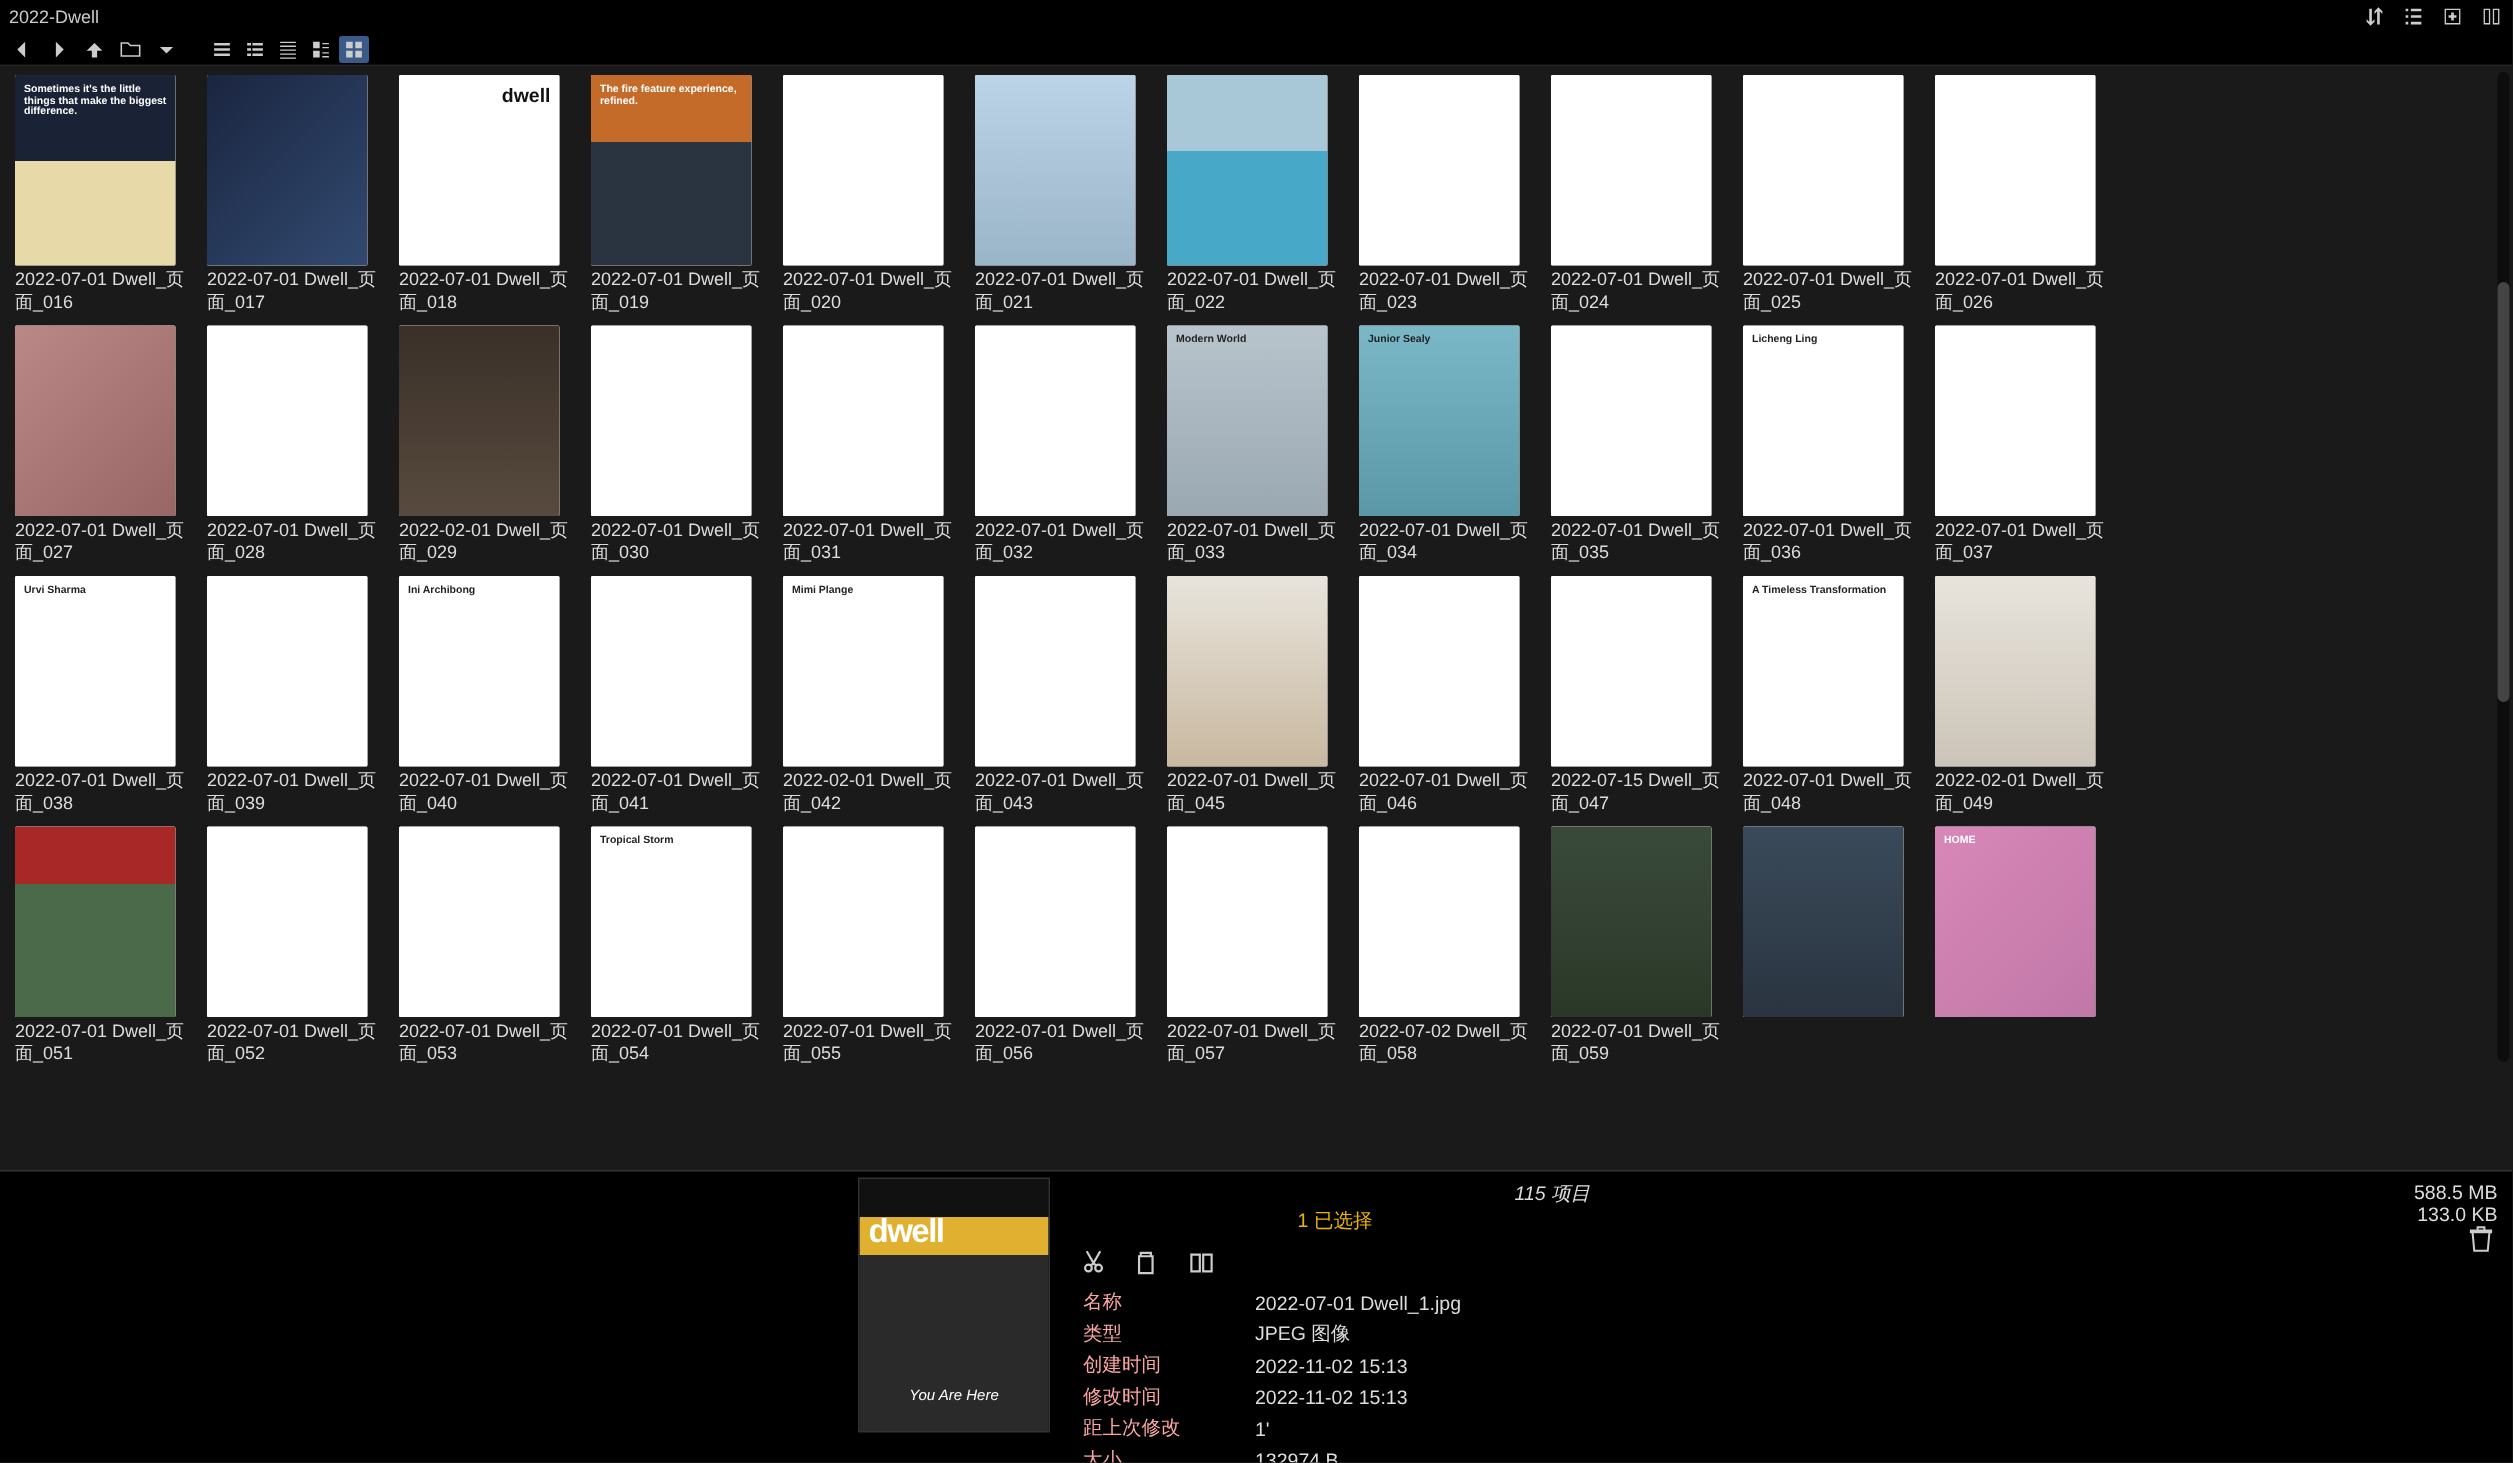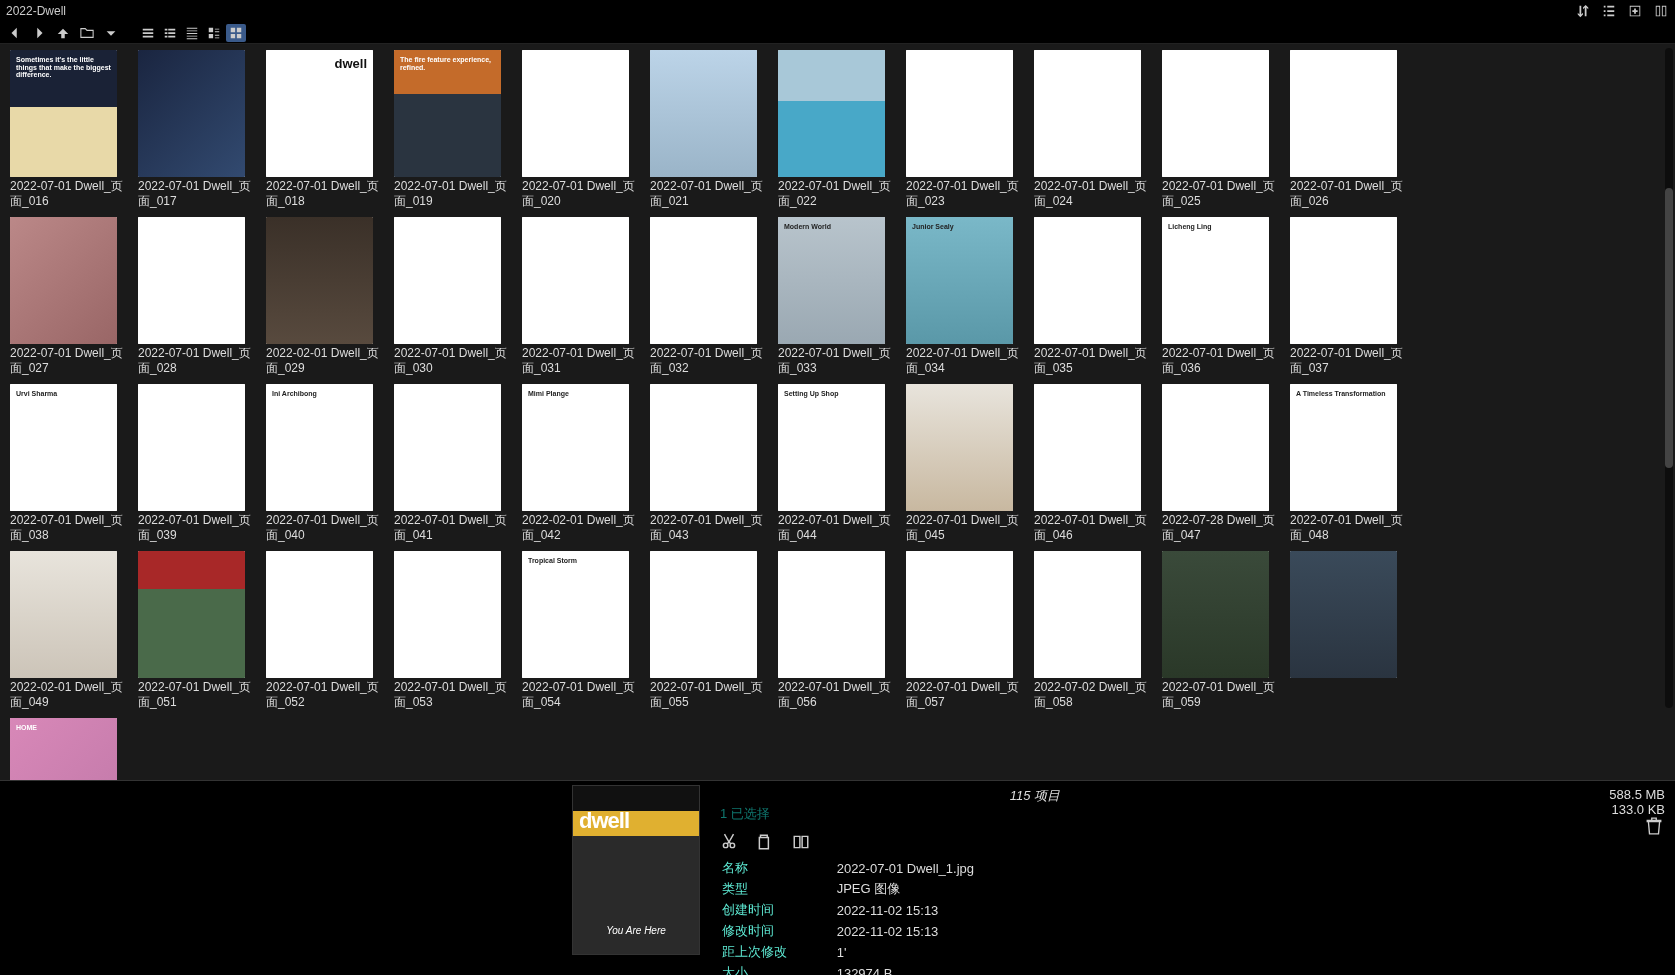--- a/index.html
+++ b/index.html
@@ -114,26 +114,26 @@
 }
 .preview .mast { position:absolute; top:22px; left:6px; font-weight:900; font-size:22px; color:#fff; letter-spacing:-1px;}
 .preview .sub { position:absolute; bottom:18px; left:0; right:0; text-align:center; color:#fff; font-size:10px;font-style:italic;}
 .detail-mid {
   padding: 6px 0 0 0;
   display: flex;
   flex-direction: column;
   min-width: 340px;
 }
 .summary-line { font-size: 13px; text-align: right; white-space: nowrap; font-style: italic; }
-.sel-line { color:#0f766e; text-align:left; font-size:13px;}
+.sel-line { color:#eab308; text-align:center; font-size:13px;}
 .detail-icons { display:flex; gap:18px; margin:10px 0 6px 0;}
 .detail-icons .dicon { width:18px; height:18px; cursor:pointer; fill:#ccc;}
 .meta-table { font-size:13px; }
 .meta-table tr td { padding: 0 10px 1px 0; color:#ddd; white-space:nowrap;}
-.meta-table tr td:first-child { color:#5eead4; min-width:70px;}
+.meta-table tr td:first-child { color:#fca5a5; min-width:70px;}
 .detail-right {
   flex:1;
   display:flex;
   flex-direction:column;
   align-items:flex-end;
   padding:6px 10px 0 0;
   font-size:13px;
   color:#ddd;
 }
 .trash { position:absolute; right:12px; bottom:140px; width:18px; height:18px; fill:#ccc; cursor:pointer;}
@@ -407,43 +407,35 @@
         <div class="thumb-label">2022-02-01 Dwell_页面_042</div>
       </div>
       <div class="thumb-cell">
         <div class="thumb">
           <div class="thumb-inner" style="background: rgb(255, 255, 255); position: relative;"></div>
         </div>
         <div class="thumb-label">2022-07-01 Dwell_页面_043</div>
       </div>
       <div class="thumb-cell">
         <div class="thumb">
-          <div class="thumb-inner" style="background: rgb(255, 255, 255); position: relative;">
-            <div style="position: absolute; top: 6px; left: 6px; right: 6px; font-size: 7px; font-weight: 700; color: rgb(34, 34, 34); line-height: 1.1;">Setting Up Shop</div>
-          </div>
-        </div>
-        <div class="thumb-label">2022-07-01 Dwell_页面_044</div>
-      </div>
-      <div class="thumb-cell">
-        <div class="thumb">
           <div class="thumb-inner" style="background: linear-gradient(rgb(232, 228, 220), rgb(200, 184, 160)); position: relative;"></div>
         </div>
         <div class="thumb-label">2022-07-01 Dwell_页面_045</div>
       </div>
       <div class="thumb-cell">
         <div class="thumb">
           <div class="thumb-inner" style="background: rgb(255, 255, 255); position: relative;"></div>
         </div>
         <div class="thumb-label">2022-07-01 Dwell_页面_046</div>
       </div>
       <div class="thumb-cell">
         <div class="thumb">
           <div class="thumb-inner" style="background: rgb(255, 255, 255); position: relative;"></div>
         </div>
-        <div class="thumb-label">2022-07-28 Dwell_页面_047</div>
+        <div class="thumb-label">2022-07-15 Dwell_页面_047</div>
       </div>
       <div class="thumb-cell">
         <div class="thumb">
           <div class="thumb-inner" style="background: rgb(255, 255, 255); position: relative;">
             <div style="position: absolute; top: 6px; left: 6px; right: 6px; font-size: 7px; font-weight: 700; color: rgb(34, 34, 34); line-height: 1.1;">A Timeless Transformation</div>
           </div>
         </div>
         <div class="thumb-label">2022-07-01 Dwell_页面_048</div>
       </div>
       <div class="thumb-cell">

